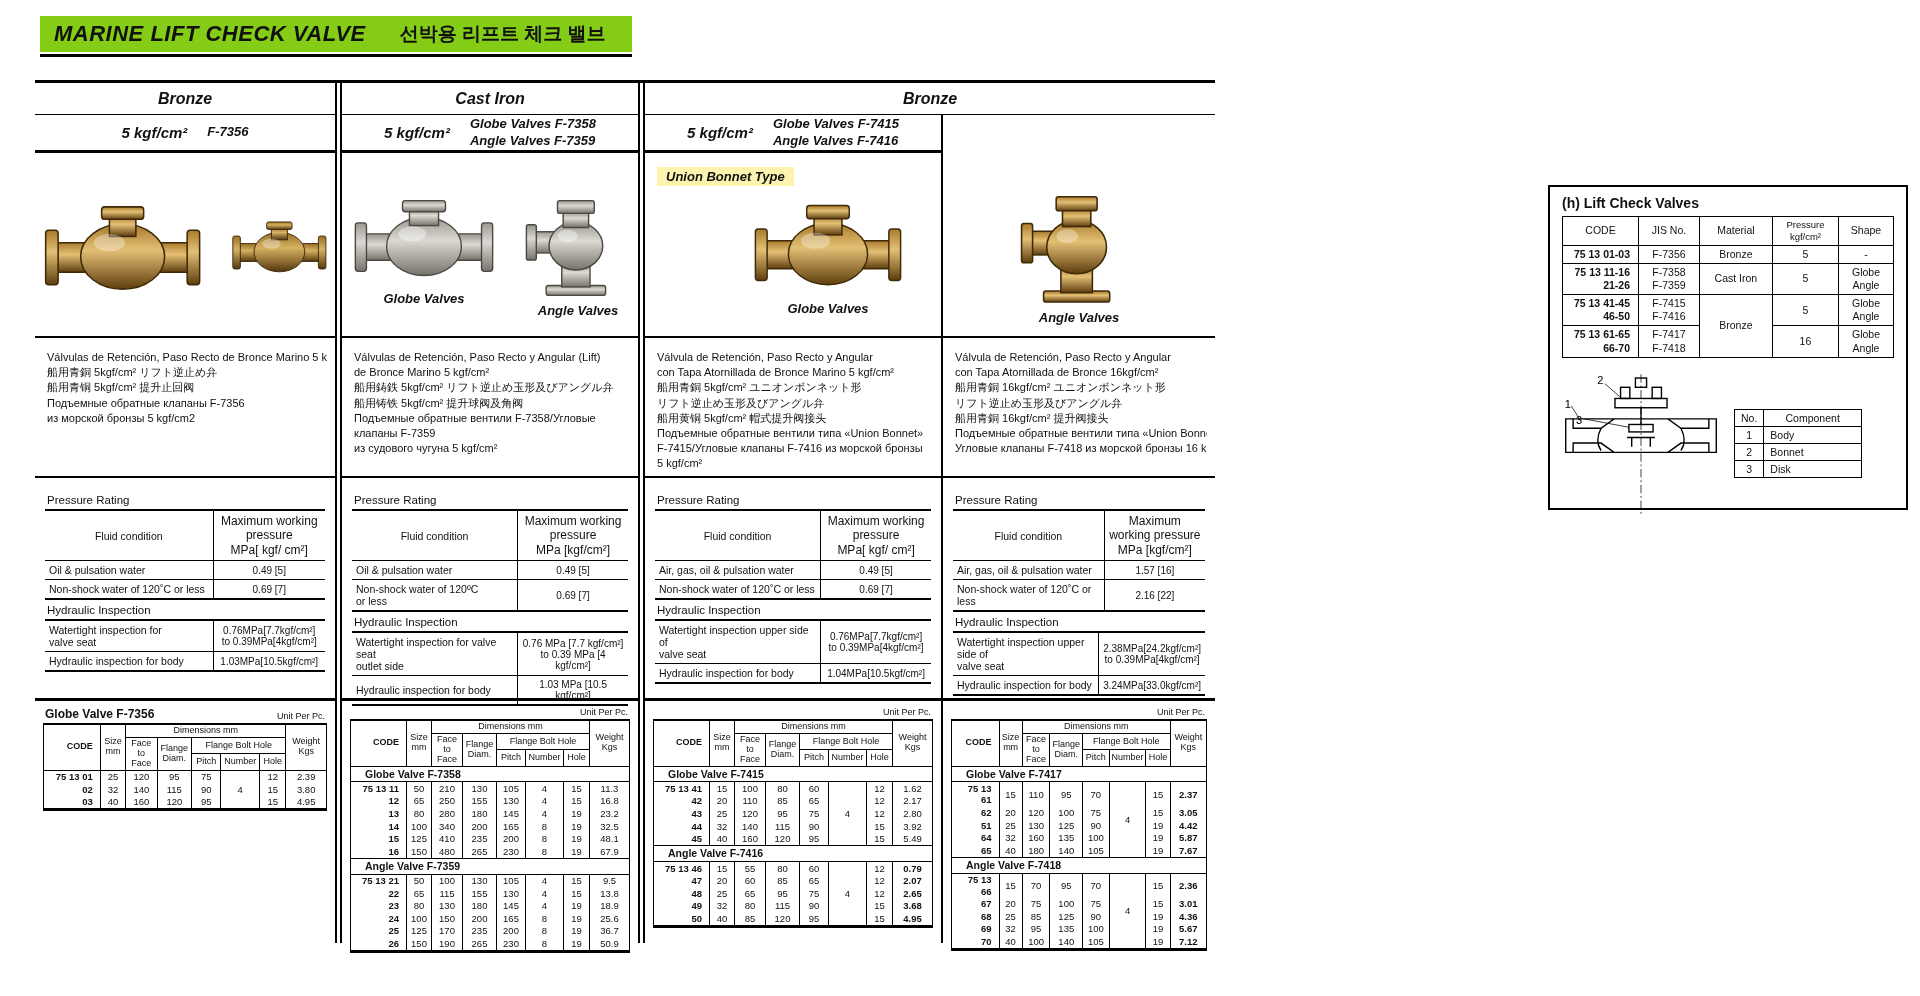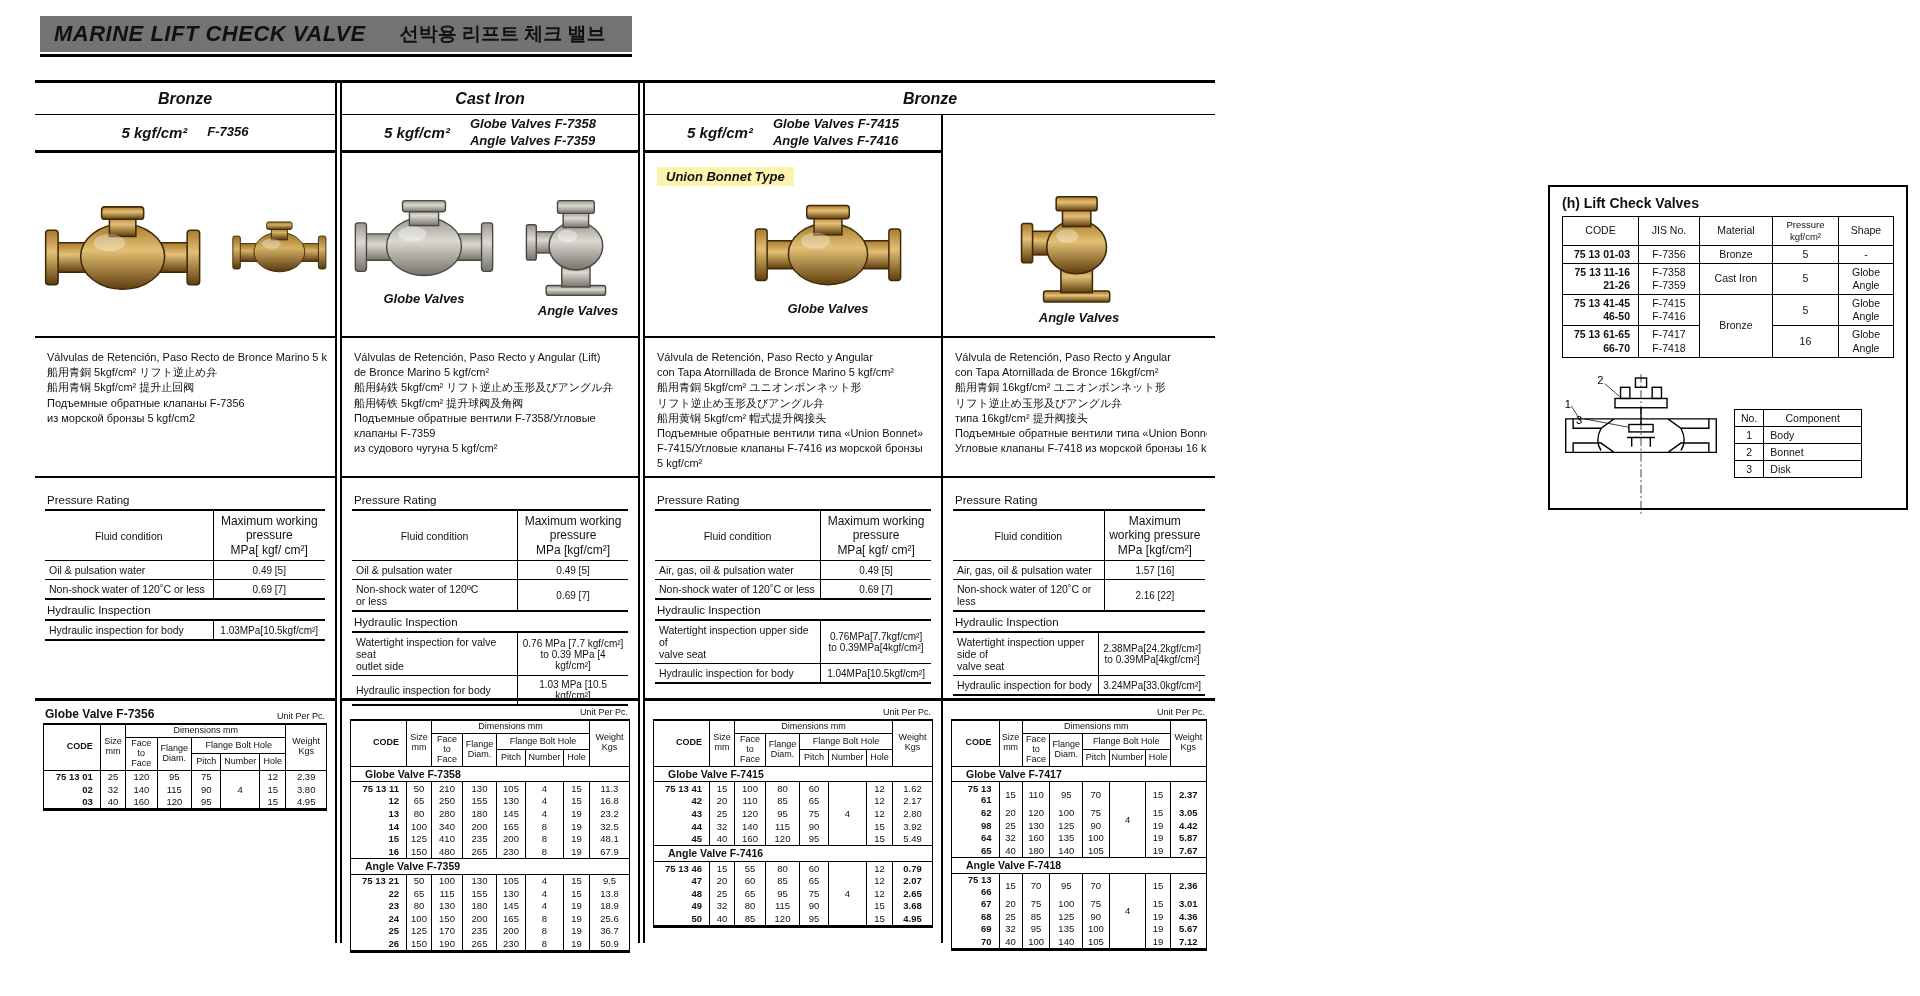--- a/index.html
+++ b/index.html
@@ -1,21 +1,21 @@
 <!DOCTYPE html>
 <html><head>
 <meta charset="utf-8">
 <style>
   * { margin:0; padding:0; box-sizing:border-box; }
   body { width:1920px; height:996px; position:relative; background:#fff; color:#111;
          font-family:"Liberation Sans", sans-serif; overflow:hidden; }
 
   
   .title-wrap { position:absolute; left:40px; top:16px; border-bottom:3px solid #000; padding-bottom:2px; }
-  .title-hl { background:#737373; padding:5px 26px 5px 14px; display:flex; gap:34px; align-items:flex-start; }
+  .title-hl { background:#84cc16; padding:5px 26px 5px 14px; display:flex; gap:34px; align-items:flex-start; }
   .title-en { font-size:22px; font-weight:bold; font-style:italic; letter-spacing:.5px; }
   .title-ko { font-size:19px; font-weight:bold; }
 
   
   .catalog { position:absolute; left:35px; top:80px; width:1180px; height:860px;
              display:grid;
              grid-template-columns:300px 7px 296px 7px 296px 2px 272px;
              grid-template-rows:32px 38px 185px 140px 220px 245px;
              border-top:3px solid #000; }
   .sep { border-left:2px solid #000; border-right:2px solid #000; }
@@ -277,21 +277,21 @@
       <div class="dline">船用黄铜 5kgf/cm² 帽式提升阀接头</div>
       <div class="dline">Подъемные обратные вентили типа «Union Bonnet»</div>
       <div class="dline">F-7415/Угловые клапаны F-7416 из морской бронзы</div>
       <div class="dline">5 kgf/cm²</div>
     </div>
   <div class="decell de4">
       <div class="dline">Válvula de Retención, Paso Recto y Angular</div>
       <div class="dline">con Tapa Atornillada de Bronce 16kgf/cm²</div>
       <div class="dline">船用青銅 16kgf/cm²  ユニオンボンネット形</div>
       <div class="dline">リフト逆止め玉形及びアングル弁</div>
-      <div class="dline">типа 16kgf/cm² 提升阀接头</div>
+      <div class="dline">船用青銅 16kgf/cm² 提升阀接头</div>
       <div class="dline">Подъемные обратные вентили типа «Union Bonnet»</div>
       <div class="dline">Угловые клапаны F-7418 из морской бронзы 16 kgf/cm²</div>
     </div>
 
   <div class="prcell pr1">
     <div class="pr-title" style="white-space: pre-line;">Pressure Rating</div>
     <table class="prt">
       <tbody>
           <tr>
             <th style="white-space: pre-line;">Fluid condition</th>
@@ -304,20 +304,26 @@
           </tr>
       <tr>
             <td class="fl" style="white-space: pre-line;">Non-shock water of 120˚C or less</td>
             <td class="v" style="white-space: pre-line;">0.69 [7]</td>
           </tr>
     </tbody>
       </table>
     <div class="pr-title" style="white-space: pre-line;">Hydraulic Inspection</div>
     <table class="prt">
       <tbody>
+          <tr>
+            <td class="fl" style="white-space: pre-line;">Watertight inspection for
+valve seat</td>
+            <td class="v" style="white-space: pre-line;">0.76MPa[7.7kgf/cm²]
+to 0.39MPa[4kgf/cm²]</td>
+          </tr>
       <tr>
             <td class="fl" style="white-space: pre-line;">Hydraulic inspection for body</td>
             <td class="v" style="white-space: pre-line;">1.03MPa[10.5kgf/cm²]</td>
           </tr>
     </tbody>
       </table>
   </div>
   <div class="prcell pr2">
     <div class="pr-title" style="white-space: pre-line;">Pressure Rating</div>
     <table class="prt">
@@ -822,21 +828,21 @@
           <tr>
             <td class="code">62</td>
             <td class="size">20</td>
             <td class="f2f">120</td>
             <td class="fd">100</td>
             <td class="pitch">75</td>
             <td class="hole">15</td>
             <td class="wt bw">3.05</td>
           </tr>
           <tr>
-            <td class="code">98</td>
+            <td class="code">51</td>
             <td class="size">25</td>
             <td class="f2f">130</td>
             <td class="fd">125</td>
             <td class="pitch">90</td>
             <td class="hole">19</td>
             <td class="wt bw">4.42</td>
           </tr>
           <tr>
             <td class="code">64</td>
             <td class="size">32</td>

